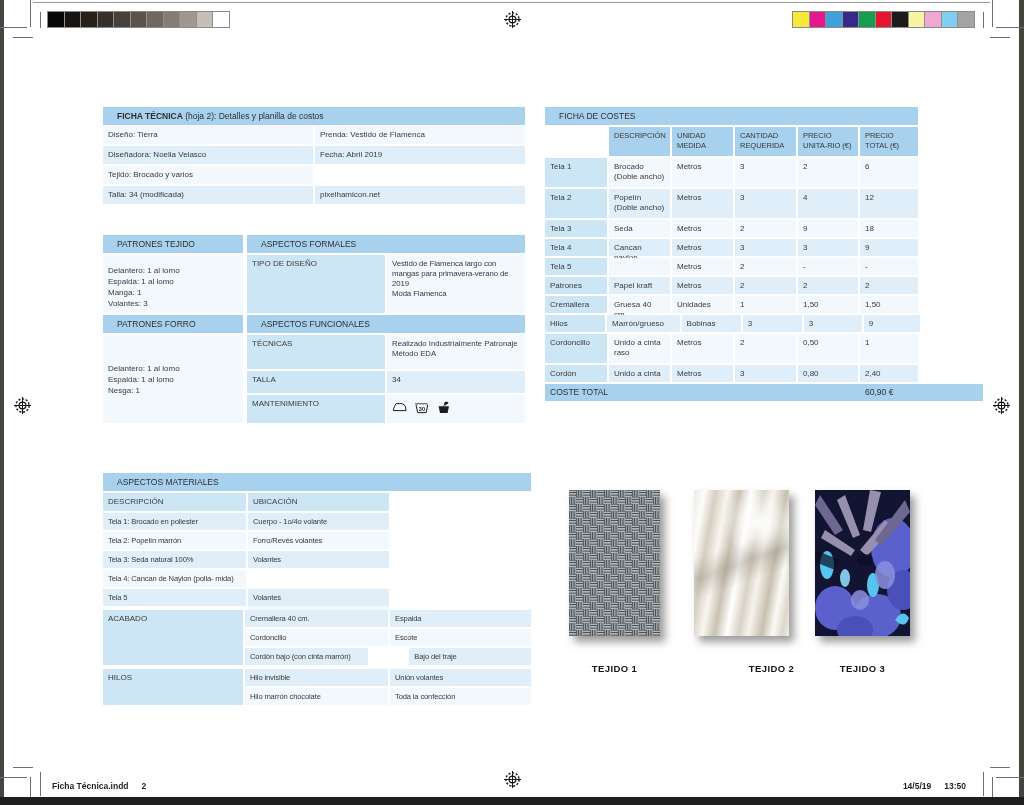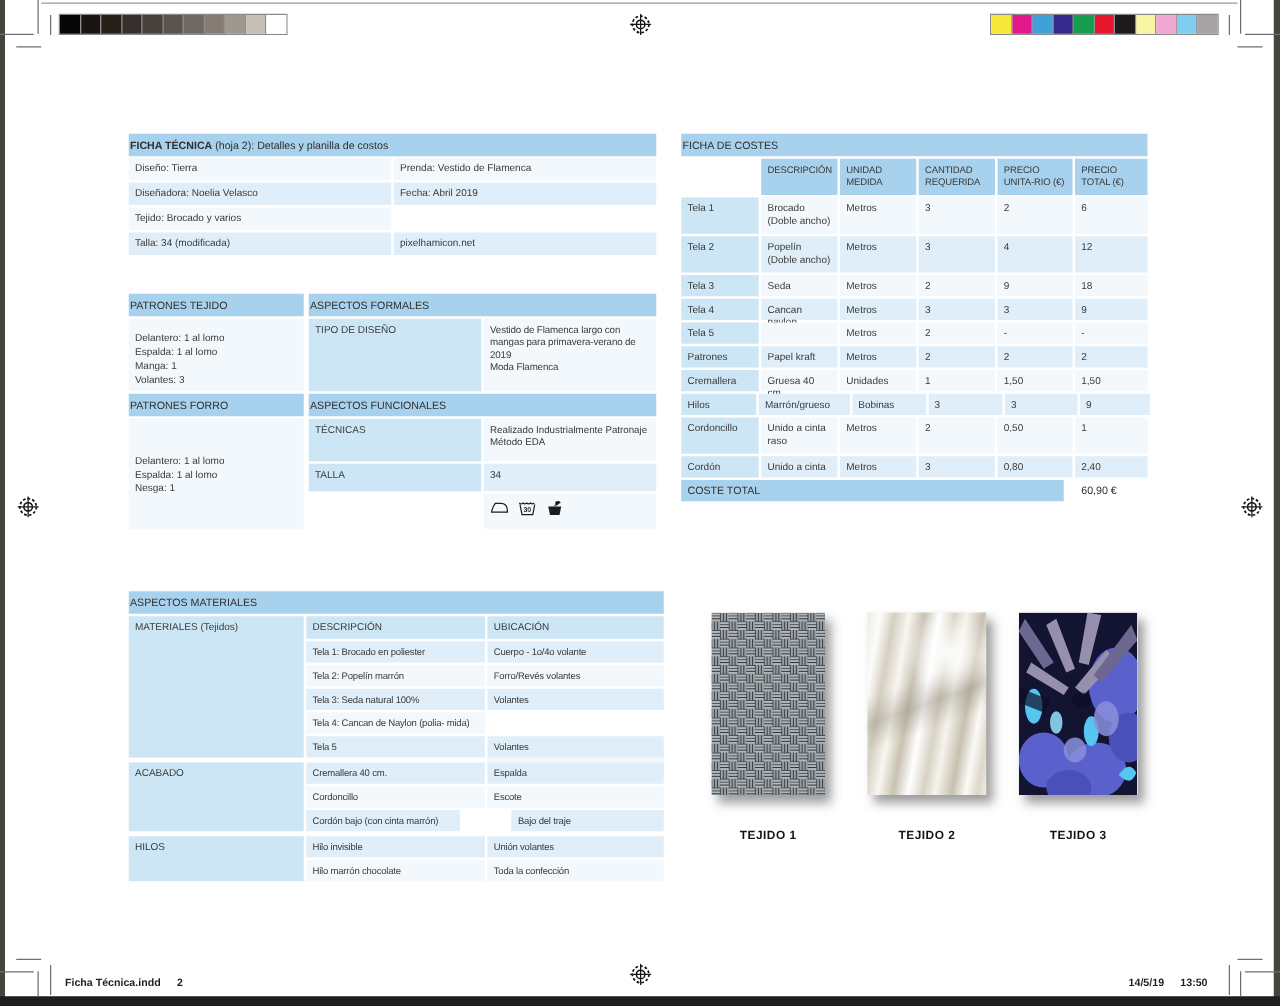--- a/index.html
+++ b/index.html
@@ -17,21 +17,21 @@
   
   .edge{position:absolute;background:#45443f;}
   .hl{position:absolute;background:var(--mark);height:1px;}
   .vl{position:absolute;background:var(--mark);width:1px;}
   .reg{position:absolute;}
   .calbar{position:absolute;display:flex;border:1px solid #8a8a8a;box-sizing:border-box;}
   .calbar>div{flex:1;border-right:1px solid #8f8f8f;}
   .calbar>div:last-child{border-right:none;}
   .slug{position:absolute;font-size:8.5px;font-weight:bold;color:#1f1f1f;display:flex;gap:13px;}
   
-  .bar{background:var(--hb);height:18px;box-sizing:border-box;padding:4px 1px 0;font-size:8.5px;color:#2f2f2f;letter-spacing:0;}
+  .bar{background:var(--hb);height:18px;box-sizing:border-box;padding:4px 14px 0;font-size:8.5px;color:#2f2f2f;letter-spacing:0;}
   .cell{box-sizing:border-box;padding:4px 4px 0 5px;font-size:8px;line-height:1.3;color:var(--txt);}
   .bg-h{background:var(--hb);}
   .bg-l{background:var(--label);}
   .bg-a{background:var(--pale);}
   .bg-b{background:var(--light);}
   .frow{display:flex;gap:2px;height:18px;margin-bottom:2px;}
   .crow{display:flex;gap:2px;margin-bottom:2px;}
   .hdrtxt{font-size:7.6px;letter-spacing:-0.1px;}
   .nowrap{white-space:nowrap;}
   .lines div{line-height:11px;}
@@ -182,20 +182,21 @@
         <div style="line-height:11px;">Nesga: 1</div>
       </div>
   </section>
 
   <section class="abs" style="left:247px;top:315px;width:278px;">
     <div class="bar" style="width:278px;">ASPECTOS FUNCIONALES</div>
     <div class="cell bg-l" style="position:absolute;top:20px;left:0;width:138px;height:34px;">TÉCNICAS</div>
     <div class="cell bg-b" style="position:absolute;top:20px;left:140px;width:138px;height:34px;font-size:7.8px;">Realizado Industrialmente Patronaje Método EDA</div>
     <div class="cell bg-l" style="position:absolute;top:56px;left:0;width:138px;height:22px;">TALLA</div>
     <div class="cell bg-a" style="position:absolute;top:56px;left:140px;width:138px;height:22px;">34</div>
+    <div class="cell bg-l" style="position:absolute;top:80px;left:0;width:138px;height:28px;">MANTENIMIENTO</div>
     <div class="bg-b" style="position:absolute;top:80px;left:140px;width:138px;height:28px;">
       <div id="care-icons" class="care">
           <div><svg width="15" height="13" viewBox="0 0 15 13">
               <path d="M4.2 2.6 h4.6 c3 0 4.6 1.8 4.9 4.4 l.3 2.6 H1.3 c.5-3 1.4-5 2.9-7 Z" fill="none" stroke="#1d1d1d" stroke-width="1"></path>
             </svg></div>
           <div><svg width="16" height="13" viewBox="0 0 16 13">
               <path d="M1.4 2.4 q1.5 1.5 3 0 q1.5 1.5 3 0 q1.5 1.5 3 0 q1.5 1.5 3 0" fill="none" stroke="#1d1d1d" stroke-width="0.9"></path>
               <path d="M2 3.6 L3.6 11.6 H12.2 L13.8 3.6" fill="none" stroke="#1d1d1d" stroke-width="1"></path>
               <text x="7.9" y="9.6" font-size="5.6" font-family="Liberation Sans,sans-serif" font-weight="bold" text-anchor="middle" fill="#1d1d1d">30</text>
             </svg></div>
@@ -293,31 +294,30 @@
         </div>
         <div class="crow" style="height:17px;">
           <div class="cell bg-l" style="width:62px;height:17px;">Cordón</div>
           <div class="cell bg-a" style="width:61px;height:17px;">Unido a cinta</div>
           <div class="cell bg-a" style="width:61px;height:17px;">Metros</div>
           <div class="cell bg-a" style="width:61px;height:17px;">3</div>
           <div class="cell bg-a" style="width:60px;height:17px;">0,80</div>
           <div class="cell bg-a" style="width:58px;height:17px;">2,40</div>
         </div>
       </div>
-    <div id="fc-total" class="bar" style="width:306px;height:17px;display:flex;padding:3px 0 0 5px;">
+    <div id="fc-total" class="bar" style="width:438px;height:17px;display:flex;padding:3px 0 0 5px;">
       <span>COSTE TOTAL</span>
       <span style="position:absolute;left:320px;">60,90 €</span>
     </div>
   </section>
 
   <section class="abs" style="left:103px;top:473px;width:430px;">
     <div class="bar" style="width:428px;">ASPECTOS MATERIALES</div>
     <div id="am-body" style="margin-top:2px;">
         <div style="display:flex;gap:2px;margin-bottom:2px;">
-          <div class="cell bg-l" style="width:140px;height:113px;">MATERIALES (Tejidos)</div>
           <div style="width:286px;">
             <div class="crow" style="height:18px;">
               <div class="cell bg-l" style="width:143px;height:18px;">DESCRIPCIÓN</div>
               <div class="cell bg-l" style="width:141px;height:18px;">UBICACIÓN</div>
             </div>
             <div class="crow" style="height:17px;">
               <div class="cell nowrap bg-a" style="width:143px;height:17px;font-size:7.6px;letter-spacing:-0.15px;">Tela 1: Brocado en poliester</div>
               <div class="cell nowrap bg-a" style="width:141px;height:17px;font-size:7.6px;letter-spacing:-0.15px;">Cuerpo - 1o/4o volante</div>
             </div>
             <div class="crow" style="height:17px;">
@@ -432,16 +432,16 @@
         <ellipse cx="70" cy="85" rx="10" ry="14"></ellipse>
         <ellipse cx="45" cy="110" rx="9" ry="10"></ellipse>
       </g>
       <g fill="#0d0d24" opacity="0.7">
         <path d="M0 60 L25 70 L20 80 L0 72 Z"></path>
         <ellipse cx="50" cy="70" rx="8" ry="6"></ellipse>
       </g>
     </svg>
   </div>
   <div class="sw-label" style="left:569px;top:663px;width:91px;">TEJIDO 1</div>
-  <div class="sw-label" style="left:694px;top:663px;width:95px;">TEJIDO 2</div>
+  <div class="sw-label" style="left:724px;top:663px;width:95px;">TEJIDO 2</div>
   <div class="sw-label" style="left:815px;top:663px;width:95px;">TEJIDO 3</div>
 
 </div>
 
 </body></html>

